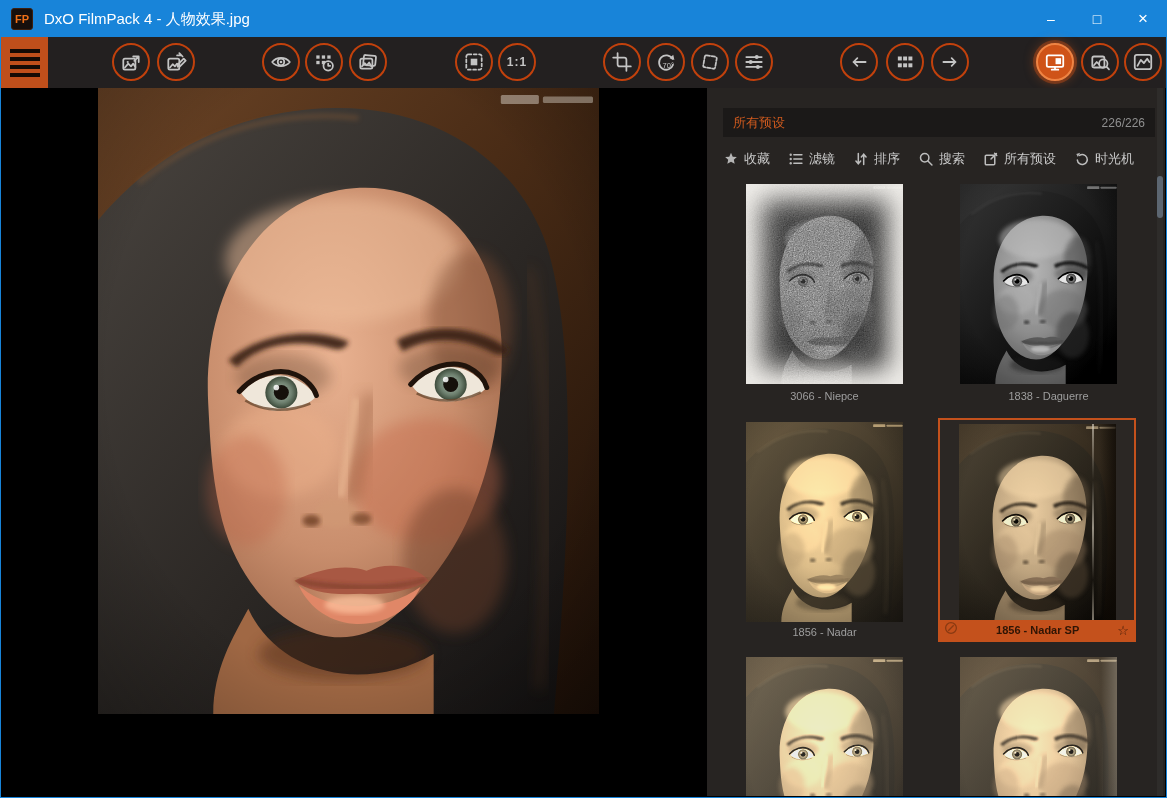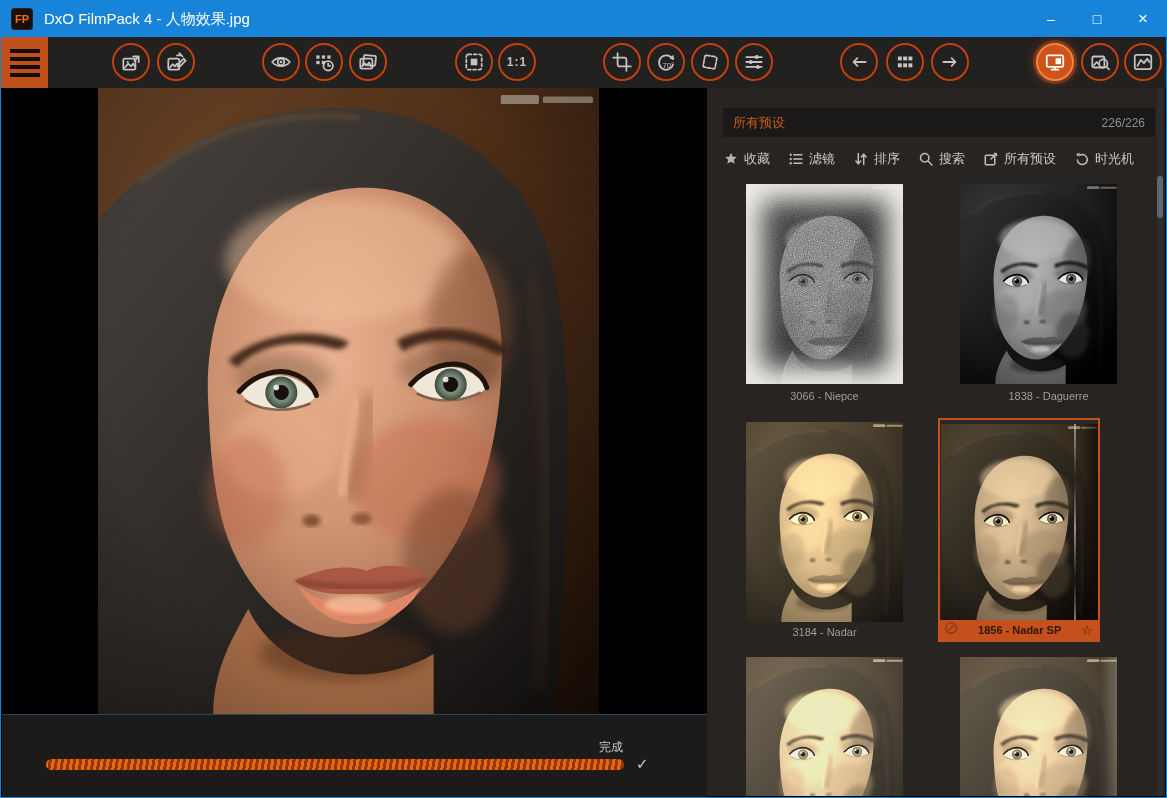--- a/index.html
+++ b/index.html
@@ -61,21 +61,21 @@
   .fx-niepce::after{content:"";position:absolute;inset:0;box-shadow:inset 0 0 26px 16px rgba(250,248,243,.95);}
   .fx-daguerre .pimg{filter:grayscale(1) brightness(.92) contrast(1.18);}
   .fx-nadar .pimg{filter:sepia(.95) saturate(1.25) brightness(1.04) contrast(.97);}
   .fx-nadarsp .pimg{filter:sepia(.85) saturate(.95) brightness(.9) contrast(1.08);}
   .fx-sepia-a .pimg{filter:sepia(.9) saturate(1.12) brightness(1.22) contrast(.85);}
   .fx-sepia-b .pimg{filter:sepia(.85) saturate(1.05) brightness(1.12) contrast(.9);}
   .scratch{position:absolute;right:22px;top:0;bottom:0;width:2px;opacity:.65;
            background:linear-gradient(#d8d0c0 0%,transparent 28%,#d8d0c0 52%,transparent 78%,#cfc5b2 100%);}
   .edgeband{position:absolute;right:0;top:0;bottom:0;width:16px;background:linear-gradient(to right,transparent,rgba(15,10,5,.7));}
 
-  .selcard{position:absolute;left:231px;top:330px;width:162px;height:224px;border:2px solid #c4511c;background:#2b2724;}
+  .selcard{position:absolute;left:231px;top:330px;width:198px;height:224px;border:2px solid #c4511c;background:#2b2724;}
   .selcard .thumb{margin:4px auto 0;}
   .selbar{position:absolute;left:0;right:0;bottom:0;height:20px;background:#c4511c;display:flex;align-items:center;}
   .selbar .sel-label{flex:1;text-align:center;color:#2f1505;font-size:11px;font-weight:bold;}
   .selbar .info-ic{margin-left:4px;}
   .selbar .star-ic{margin-right:5px;color:#3a1a08;font-size:13px;line-height:1;}
   .info-ic svg{stroke:#8a3a12;fill:none;stroke-width:1.3;}
 
   .scrollbar-track{position:absolute;right:2px;top:0;bottom:0;width:6px;background:#2e2c2a;}
   .scrollbar-thumb{position:absolute;right:2px;top:88px;width:6px;height:42px;background:#5c6671;border-radius:3px;}
 
@@ -324,25 +324,20 @@
       </svg>
     </div>
   </div>
 
   <div class="viewer">
     <svg class="main-photo" viewBox="0 0 500 625" preserveAspectRatio="none">
       <use href="#portrait"></use>
     </svg>
   </div>
 
-  <div class="bottombar">
-    <div class="done-label">完成</div>
-    <div class="pbar"></div>
-    <div class="pcheck">✓</div>
-  </div>
 
   <div class="panel">
     <div class="phead">
       <span class="ptitle">所有预设</span>
       <span class="pcount">226/226</span>
     </div>
 
     <div class="actionrow">
       <div class="act">
         <svg width="14" height="14" viewBox="0 0 13 13">
@@ -410,21 +405,21 @@
     </div>
     <div class="plabel" style="left:263px;top:302px">1838 - Daguerre</div>
 
     <div class="pcard" style="left:39px;top:334px">
       <div class="thumb fx-nadar">
         <svg class="pimg" viewBox="0 0 500 625" preserveAspectRatio="xMidYMid slice">
             <use href="#portrait"></use>
           </svg>
       </div>
     </div>
-    <div class="plabel" style="left:39px;top:538px">3184 - Nadar</div>
+    <div class="plabel" style="left:39px;top:538px">1856 - Nadar</div>
 
     <div class="selcard">
       <div class="thumb fx-nadarsp">
         <svg class="pimg" viewBox="0 0 500 625" preserveAspectRatio="xMidYMid slice">
             <use href="#portrait"></use>
           </svg>
         <div class="scratch"></div>
         <div class="edgeband"></div>
       </div>
       <div class="selbar">

